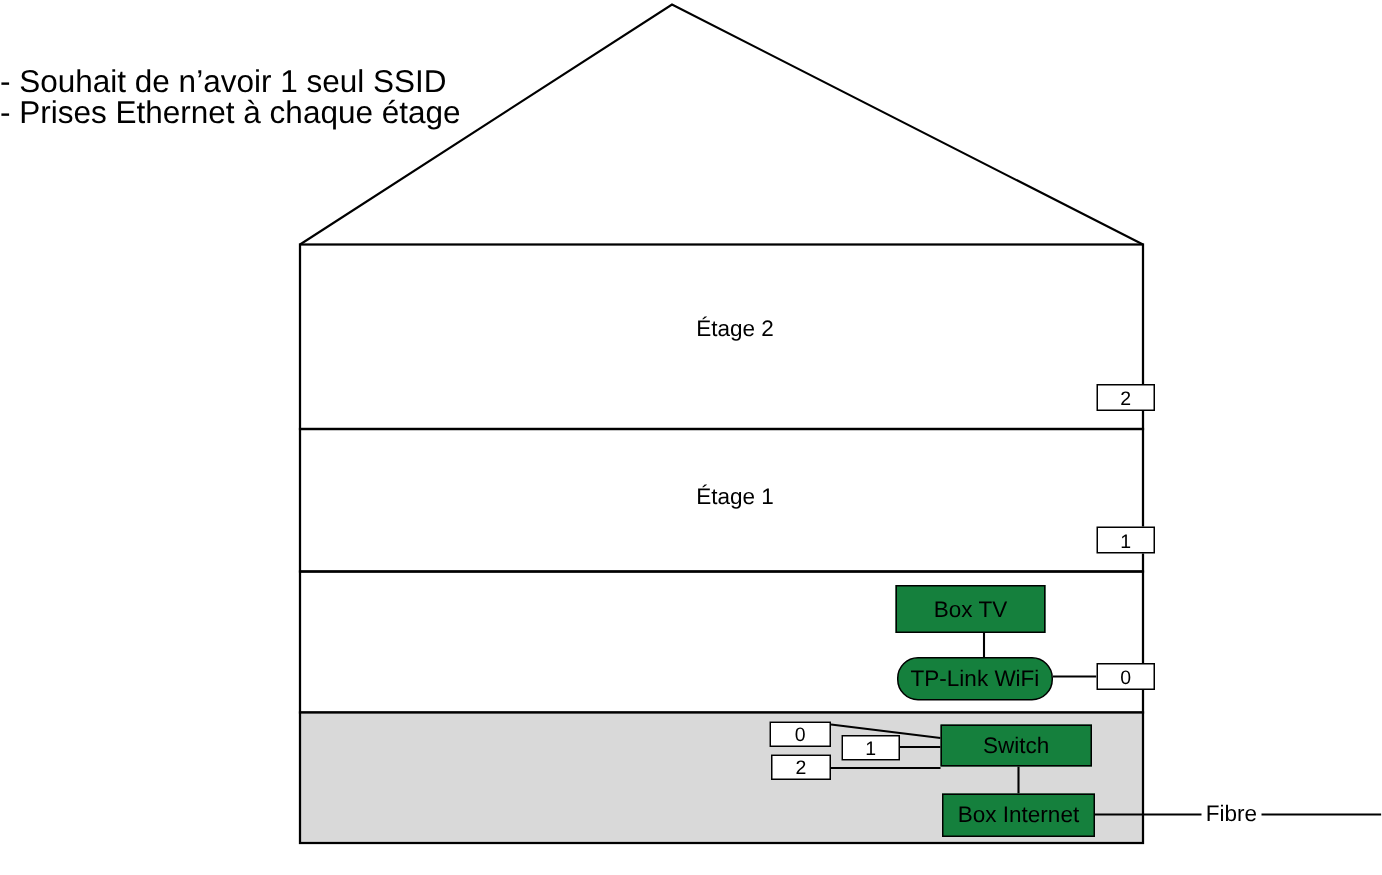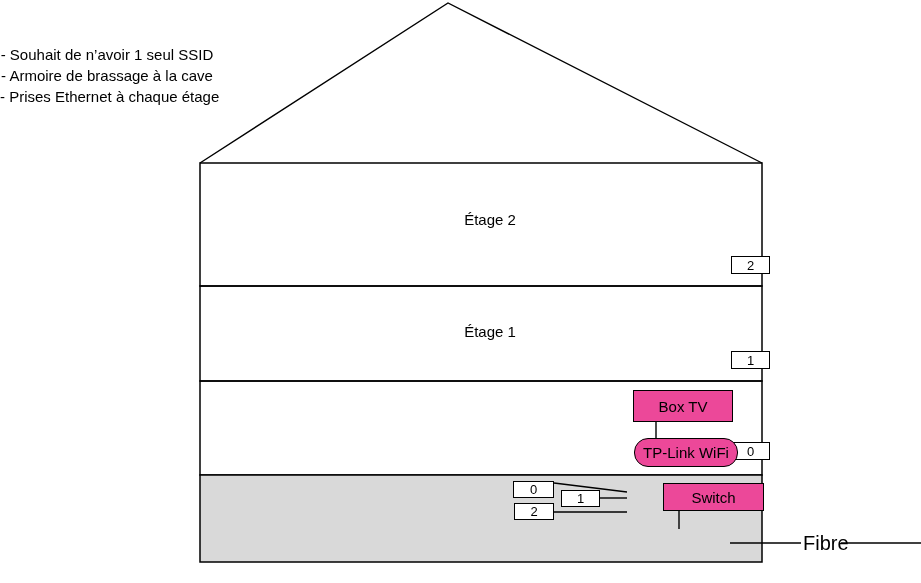--- a/index.html
+++ b/index.html
@@ -10,49 +10,48 @@
     background: #ffffff;
     font-family: "Liberation Sans", sans-serif;
     color: #000000;
     overflow: hidden;
   }
   .abs { position: absolute; box-sizing: border-box; }
   svg.lines { position: absolute; left: 0; top: 0; }
   .notes {
     left: 0; top: 44px; width: 214px;
     text-align: center;
-    font-size: 15px;
+    font-size: 21px;
     line-height: 21px;
     white-space: nowrap;
   }
   .floor-label {
     left: 200px; width: 562px;
     text-align: center;
     font-size: 15px;
     height: 18px; line-height: 18px; padding-left: 18px;
   }
   .node {
     border: 1.5px solid #000000;
-    background: #ec4899;
+    background: #15803d;
     display: flex; align-items: center; justify-content: center;
     font-size: 15px;
     white-space: nowrap;
-    margin-left: 36px;
   }
   .tag {
     border: 1.5px solid #000000;
     background: #ffffff;
     display: flex; align-items: center; justify-content: center;
     font-size: 13px;
     line-height: 1;
   }
   .fibre-label {
     background: #ffffff;
     text-align: center;
-    font-size: 20px;
+    font-size: 15px;
     height: 18px; line-height: 18px;
     padding: 0 2px;
   }
 </style>
 </head>
 <body>
 
 <div class="canvas">
 
   <svg class="lines" width="921" height="583" viewBox="0 0 921 583">
@@ -68,35 +67,35 @@
     <path d="M702,451 L731,451" fill="none" stroke="#000000" stroke-width="1.4"></path>
     <path d="M554,483 L627,492" fill="none" stroke="#000000" stroke-width="1.4"></path>
     <path d="M600,498 L627,498" fill="none" stroke="#000000" stroke-width="1.4"></path>
     <path d="M554,512 L627,512" fill="none" stroke="#000000" stroke-width="1.4"></path>
     <path d="M679,511 L679,529" fill="none" stroke="#000000" stroke-width="1.4"></path>
     <path d="M730,543 L921,543" fill="none" stroke="#000000" stroke-width="1.4"></path>
   </svg>
 
   <div class="abs notes">
     <div>- Souhait de n’avoir 1 seul SSID</div>
-    <div>- Armoire de brassage à la cave</div>
     <div>- Prises Ethernet à chaque étage</div>
   </div>
 
   <div class="abs floor-label" style="top:211px">Étage 2</div>
   <div class="abs floor-label" style="top:323px">Étage 1</div>
 
   <div class="abs tag" style="left:731px; top:256px; width:39px; height:18px;">2</div>
   <div class="abs tag" style="left:731px; top:351px; width:39px; height:18px;">1</div>
   <div class="abs tag" style="left:731px; top:442px; width:39px; height:18px;">0</div>
 
   <div class="abs node" style="left:597px; top:390px; width:100px; height:32px;">Box TV</div>
   <div class="abs node" style="left:598px; top:438px; width:104px; height:29px;border-radius:14px;">TP-Link WiFi</div>
 
   <div class="abs tag" style="left:513px; top:481px; width:41px; height:17px;">0</div>
   <div class="abs tag" style="left:561px; top:490px; width:39px; height:17px;">1</div>
   <div class="abs tag" style="left:514px; top:503px; width:40px; height:17px;">2</div>
 
   <div class="abs node" style="left:627px; top:483px; width:101px; height:28px;text-align:right;">Switch</div>
+  <div class="abs node" style="left:628px; top:529px; width:102px; height:29px;">Box Internet</div>
 
   <div class="abs fibre-label" style="left:801px; top:534px; width:40px;">Fibre</div>
 
 </div>
 
 </body></html>

